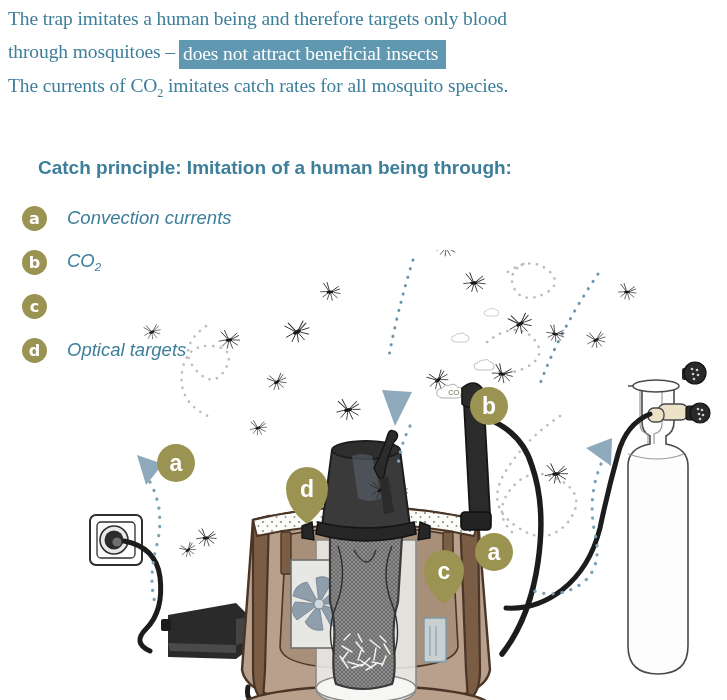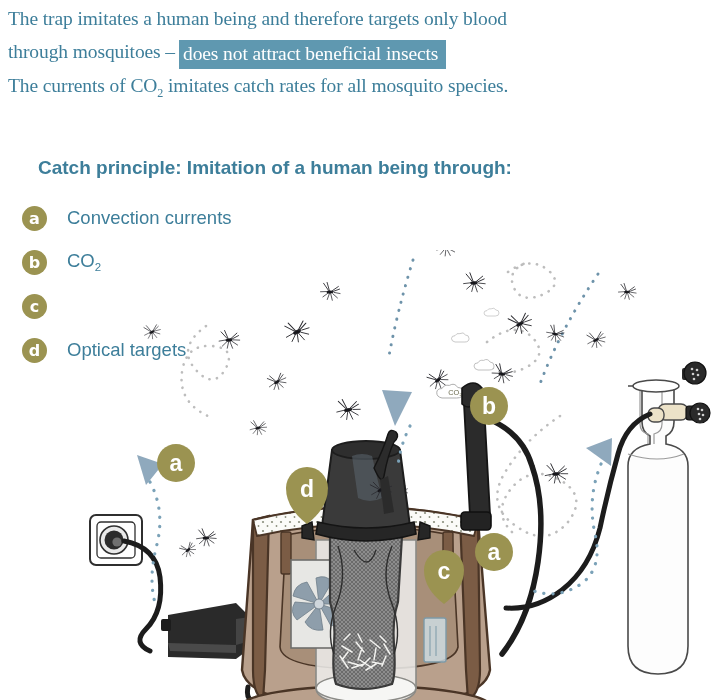--- a/index.html
+++ b/index.html
@@ -31,21 +31,21 @@
   }
   .plist{position:absolute;left:22px;top:196px;}
   .prow{display:flex;align-items:center;height:44px;}
   .badge{
     width:25px;height:25px;border-radius:50%;
     background:#9b9351;color:#ffffff;
     display:flex;align-items:center;justify-content:center;
     font-size:16px;font-weight:bold;flex:none;
     font-family:"DejaVu Sans",sans-serif;
   }
-  .plabel{margin-left:20px;font-size:18.5px;color:#3d7e9a;white-space:nowrap;}
+  .plabel{margin-left:20px;font-size:18.5px;color:#3d7e9a;white-space:nowrap;font-style:italic;}
 
   
   #illo{position:absolute;left:0;top:250px;width:727px;height:450px;}
 </style>
 </head>
 <body>
 
 <div id="root">
 
   <div class="intro">

